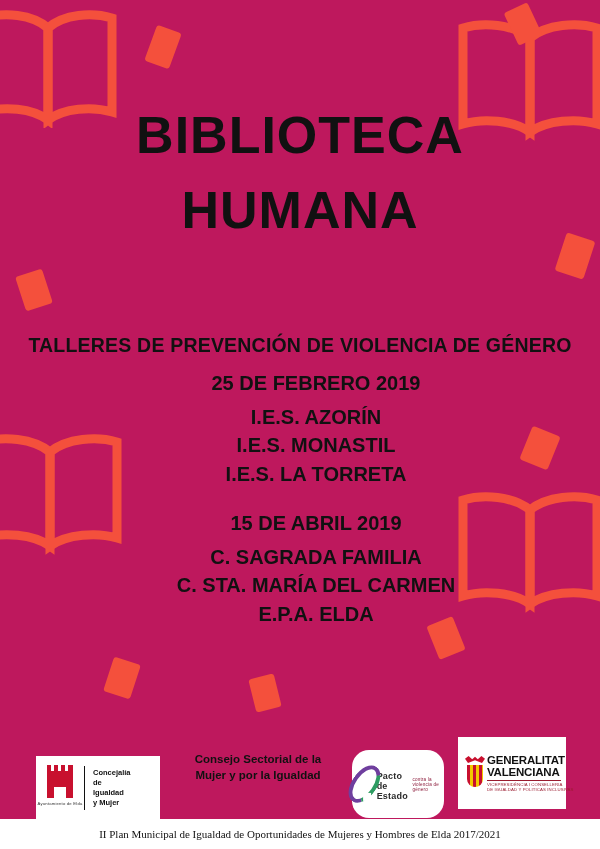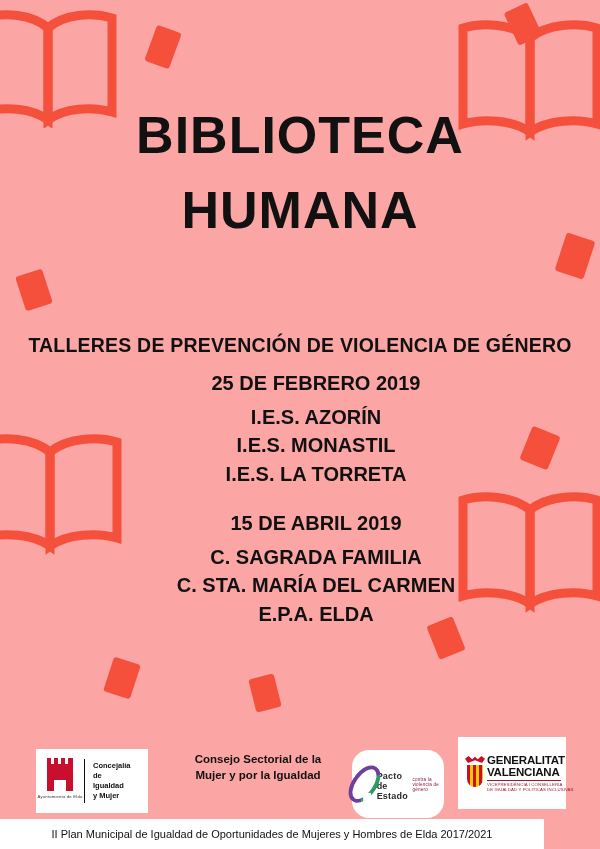--- a/index.html
+++ b/index.html
@@ -8,21 +8,21 @@
     background: #ffffff;
   }
   body {
     font-family: "Liberation Sans", sans-serif;
   }
   .poster {
     position: relative;
     width: 600px;
     height: 849px;
     overflow: hidden;
-    background: #fca5a5;
+    background: #be185d;
   }
 
   
   .book {
     position: absolute;
   }
   .book svg { display: block; }
 
   .shard {
     position: absolute;
@@ -94,22 +94,22 @@
     left: 0;
     bottom: 0;
     width: 600px;
     height: 120px;
     z-index: 6;
   }
 
   .logo-elda {
     position: absolute;
     left: 36px;
-    top: 20px;
-    width: 112px;
+    top: 27px;
+    width: 124px;
     height: 64px;
     background: #ffffff;
     display: flex;
     align-items: stretch;
   }
   .logo-elda .crest {
     width: 48px;
     display: flex;
     flex-direction: column;
     align-items: center;
@@ -281,29 +281,30 @@
     font-size: 4.3px;
     color: #9a1b2f;
     letter-spacing: 0.1px;
     white-space: nowrap;
   }
 
   .bottom-bar {
     position: absolute;
     left: 0;
     bottom: 0;
-    width: 544px;
+    width: 600px;
     height: 30px;
     background: #ffffff;
     display: flex;
     align-items: center;
     justify-content: center;
     font-size: 11px;
     color: #111111;
     z-index: 7;
+    font-family: Liberation Serif, serif;
   }
 </style>
 </head>
 <body>
 
 <div class="poster">
 
   <div class="book" style="left:-22px; top:8px;">
     <svg width="140" height="120" viewBox="0 0 140 120">
       <path d="M70 20 C54 6 26 4 6 10 L6 104 C26 98 54 100 70 112 Z" fill="none" stroke="#f4503c" stroke-width="9"></path>

